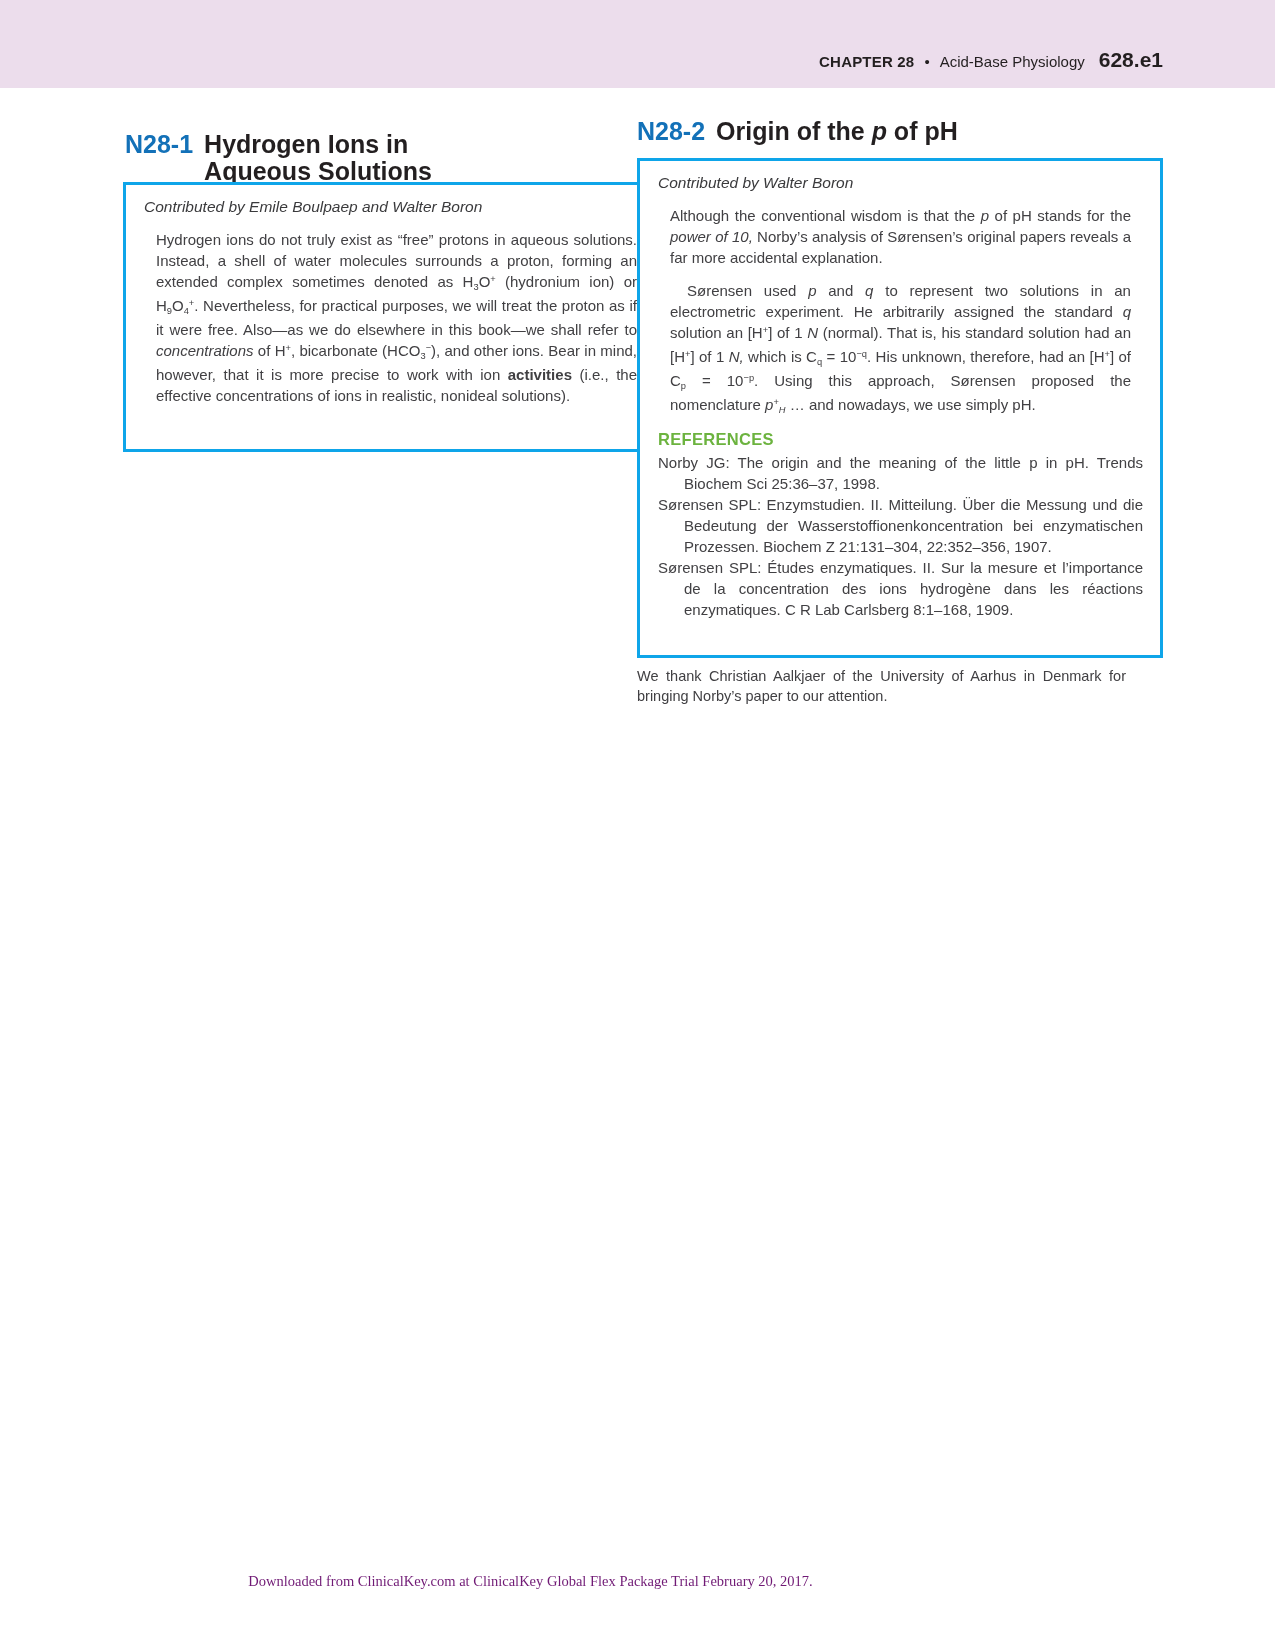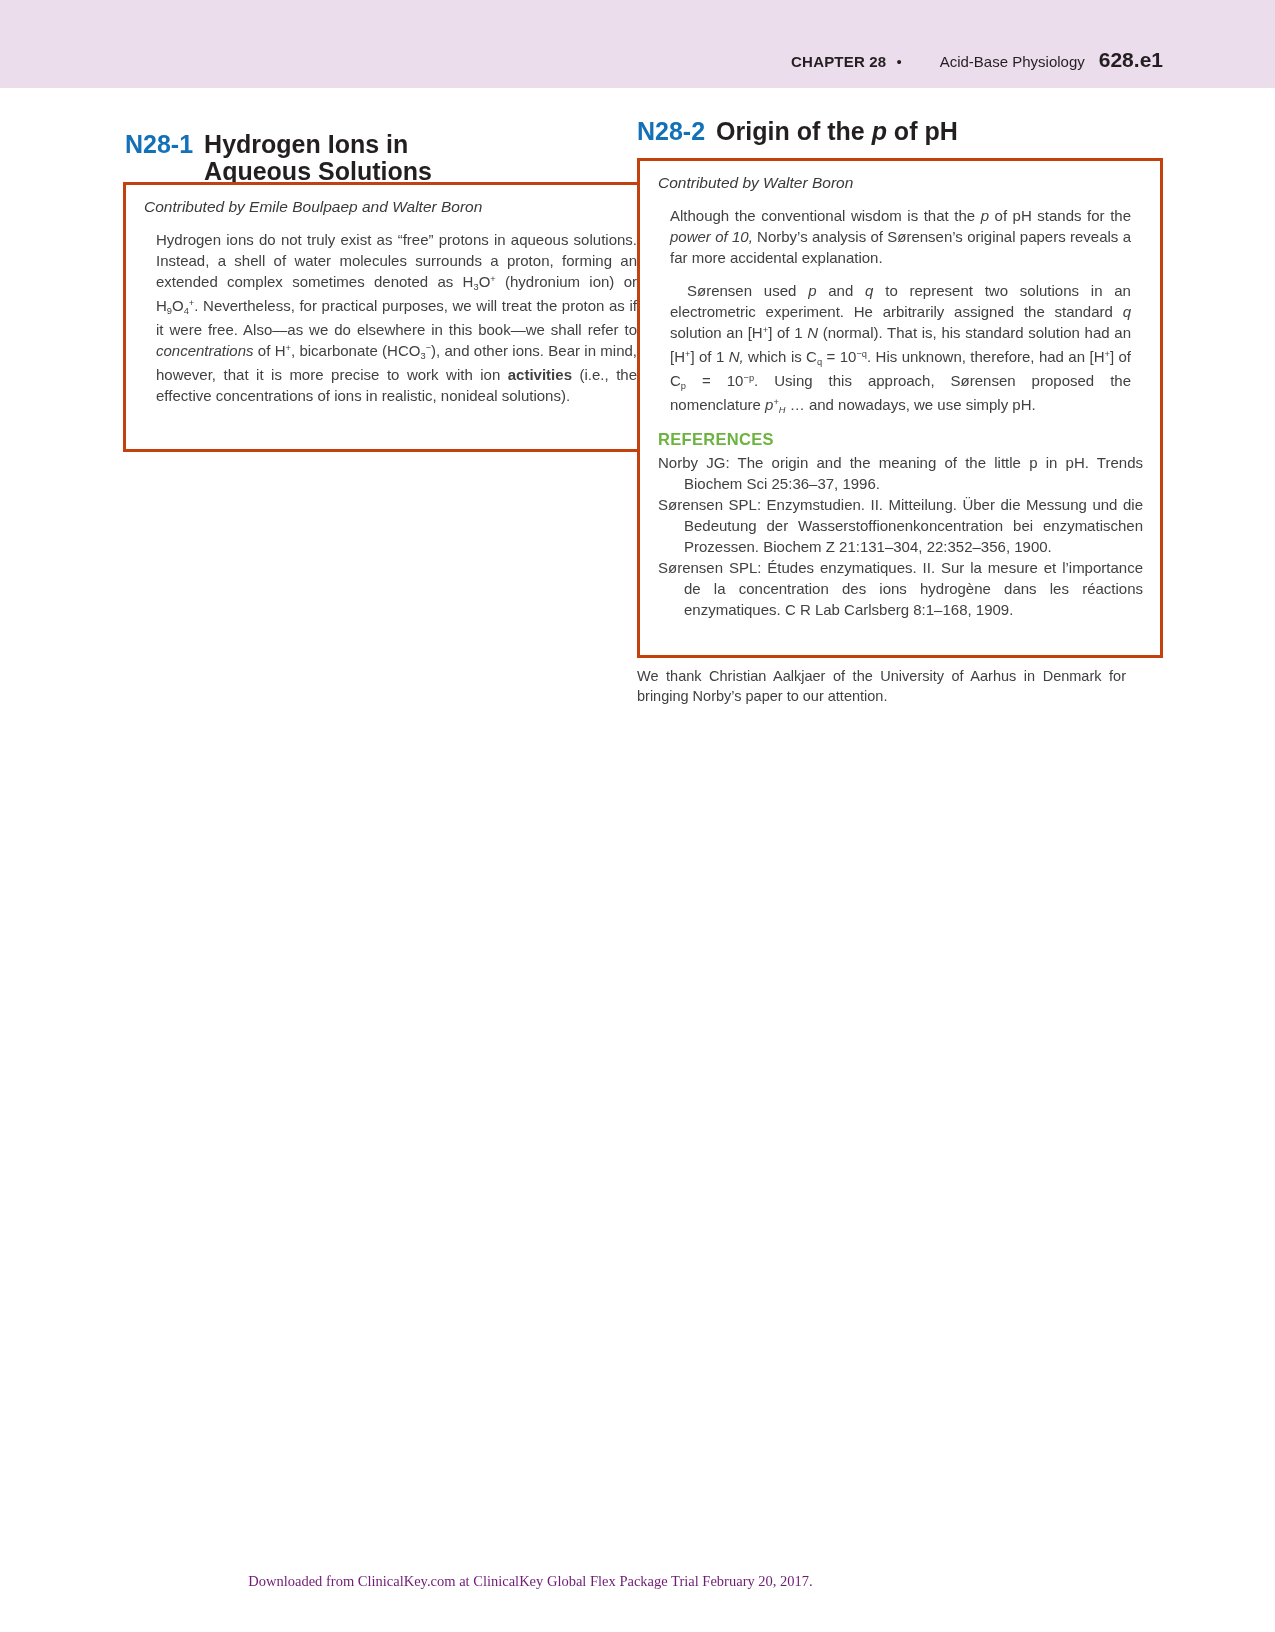--- a/index.html
+++ b/index.html
@@ -14,36 +14,36 @@
   
   .header-band {
     position:absolute; top:0; left:0; width:1275px; height:88px;
     background:#ecddec;
     display:flex; justify-content:flex-end; align-items:center;
     box-sizing:border-box; padding-right:112px; padding-top:31px;text-align:right;
   }
   .header-inner { display:flex; align-items:baseline; white-space:nowrap; color:#231f20; }
   .chapter-label { font-weight:bold; font-size:15px; letter-spacing:0.2px; }
   .header-bullet { font-size:15px; margin:0 10px; }
-  .section-title { font-size:15px;margin-left:28px; }
+  .section-title { font-size:15px; }
   .page-number { font-weight:bold; font-size:21px; margin-left:14px; }
 
   
   .note-heading {
     position:absolute; display:flex; gap:11px;
     font-weight:bold; font-size:25px; line-height:27px; color:#231f20;
   }
   .note-heading .num { color:#1371b8; }
   #left-heading { left:125px; top:131px; }
   #right-heading { left:637px; top:118px;align-items:flex-end; }
 
   
   .note-box {
     position:absolute; box-sizing:border-box;
-    border:3px solid #c2410c;
+    border:3px solid #0ea5e9;
     background:#ffffff;
     padding:11px 17px 10px 18px;
     overflow:hidden;
   }
   #left-box  { left:123px; top:182px; width:546px; height:270px; }
   #right-box { left:637px; top:158px; width:526px; height:500px; }
 
   .contrib {
     font-style:italic; font-size:15.5px; line-height:21px; color:#3a3a3c;
     margin:0 0 9px 0;
@@ -112,22 +112,22 @@
   <div class="note-heading" id="right-heading">
     <span class="num">N28-2</span>
     <span class="ttl"><span>Origin of the </span><span class="i">p</span><span> of pH</span></span>
   </div>
 
   <div class="note-box" id="right-box">
     <p class="contrib">Contributed by Walter Boron</p>
     <p class="body-par"><span>Although the conventional wisdom is that the </span><span class="i">p</span><span> of pH stands for the </span><span class="i">power of 10,</span><span> Norby’s analysis of Sørensen’s original papers reveals a far more accidental explanation.</span></p>
     <p class="body-par indent-first"><span>Sørensen used </span><span class="i">p</span><span> and </span><span class="i">q</span><span> to represent two solutions in an electrometric experiment. He arbitrarily assigned the standard </span><span class="i">q</span><span> solution an [H</span><span class="sup">+</span><span>] of 1 </span><span class="i">N</span><span> (normal). That is, his standard solution had an [H</span><span class="sup">+</span><span>] of 1 </span><span class="i">N,</span><span> which is C</span><span class="sub">q</span><span> = 10</span><span class="sup">−q</span><span>. His unknown, therefore, had an [H</span><span class="sup">+</span><span>] of C</span><span class="sub">p</span><span> = 10</span><span class="sup">−p</span><span>. Using this approach, Sørensen proposed the nomenclature </span><span class="i">p</span><span class="sup">+</span><span class="i sub">H</span><span> … and nowadays, we use simply pH.</span></p>
     <p class="refs-heading">REFERENCES</p>
-    <p class="ref-entry">Norby JG: The origin and the meaning of the little p in pH. Trends Biochem Sci 25:36–37, 1996.</p>
-    <p class="ref-entry">Sørensen SPL: Enzymstudien. II. Mitteilung. Über die Messung und die Bedeutung der Wasserstoffionenkoncentration bei enzymatischen Prozessen. Biochem Z 21:131–304, 22:352–356, 1900.</p>
+    <p class="ref-entry">Norby JG: The origin and the meaning of the little p in pH. Trends Biochem Sci 25:36–37, 1998.</p>
+    <p class="ref-entry">Sørensen SPL: Enzymstudien. II. Mitteilung. Über die Messung und die Bedeutung der Wasserstoffionenkoncentration bei enzymatischen Prozessen. Biochem Z 21:131–304, 22:352–356, 1907.</p>
     <p class="ref-entry">Sørensen SPL: Études enzymatiques. II. Sur la mesure et l’importance de la concentration des ions hydrogène dans les réactions enzymatiques. C R Lab Carlsberg 8:1–168, 1909.</p>
   </div>
 
   <div class="footnote">We thank Christian Aalkjaer of the University of Aarhus in Denmark for bringing Norby’s paper to our attention.</div>
 
   <div class="page-footer">
     <div>Downloaded from ClinicalKey.com at ClinicalKey Global Flex Package Trial February 20, 2017.</div>
   </div>
 
 </div>

